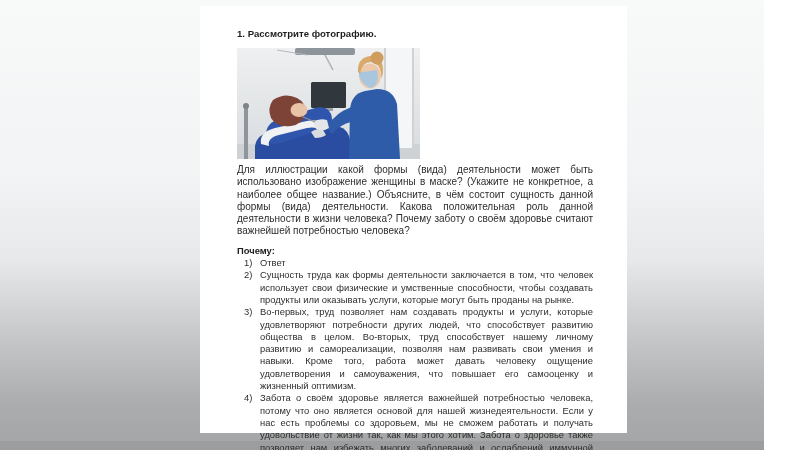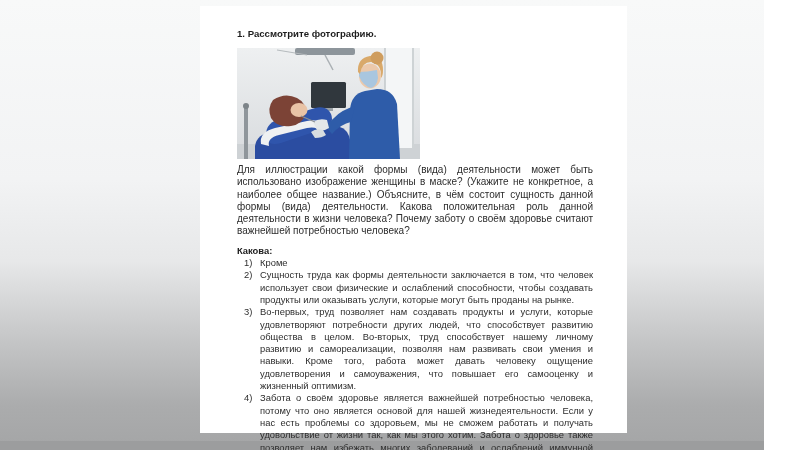--- a/index.html
+++ b/index.html
@@ -78,30 +78,30 @@
           <line x1="78" y1="74" x2="64" y2="68" stroke="#8a9096" stroke-width="1.2"></line>
           <ellipse cx="133" cy="28" rx="11" ry="12.5" fill="#ecc9ab"></ellipse>
           <path d="M122 28 Q126 38 134 40 Q140 38 141 30 L140 22 Q130 24 122 24 Z" fill="#a9c6df"></path>
           <path d="M121 24 Q120 10 133 8 Q146 8 146 22 Q146 28 144 30 Q145 16 134 14 Q125 14 123 26 Z" fill="#d9a96a"></path>
           <circle cx="140" cy="10" r="6.5" fill="#cf9d5e"></circle>
         </g>
       </svg>
 
       <div class="question">Для иллюстрации какой формы (вида) деятельности может быть использовано изображение женщины в маске? (Укажите не конкретное, а наиболее общее название.) Объясните, в чём состоит сущность данной формы (вида) деятельности. Какова положительная роль данной деятельности в жизни человека? Почему заботу о своём здоровье считают важнейшей потребностью человека?</div>
 
-      <div class="answer-label">Какова:</div>
+      <div class="answer-label">Почему:</div>
 
       <div class="answers">
         <div class="ans-item">
           <span class="ans-num">1)</span>
-          <div class="ans-text">Кроме</div>
+          <div class="ans-text">Ответ</div>
         </div>
         <div class="ans-item">
           <span class="ans-num">2)</span>
-          <div class="ans-text">Сущность труда как формы деятельности заключается в том, что человек использует свои физические и ослаблений способности, чтобы создавать продукты или оказывать услуги, которые могут быть проданы на рынке.</div>
+          <div class="ans-text">Сущность труда как формы деятельности заключается в том, что человек использует свои физические и умственные способности, чтобы создавать продукты или оказывать услуги, которые могут быть проданы на рынке.</div>
         </div>
         <div class="ans-item">
           <span class="ans-num">3)</span>
           <div class="ans-text">Во-первых, труд позволяет нам создавать продукты и услуги, которые удовлетворяют потребности других людей, что способствует развитию общества в целом. Во-вторых, труд способствует нашему личному развитию и самореализации, позволяя нам развивать свои умения и навыки. Кроме того, работа может давать человеку ощущение удовлетворения и самоуважения, что повышает его самооценку и жизненный оптимизм.</div>
         </div>
         <div class="ans-item">
           <span class="ans-num">4)</span>
           <div class="ans-text">Забота о своём здоровье является важнейшей потребностью человека, потому что оно является основой для нашей жизнедеятельности. Если у нас есть проблемы со здоровьем, мы не сможем работать и получать удовольствие от жизни так, как мы этого хотим. Забота о здоровье также позволяет нам избежать многих заболеваний и ослаблений иммунной системы, что способствует улучшению качества нашей жизни и повышению продуктивности в работе.</div>
         </div>
       </div>

